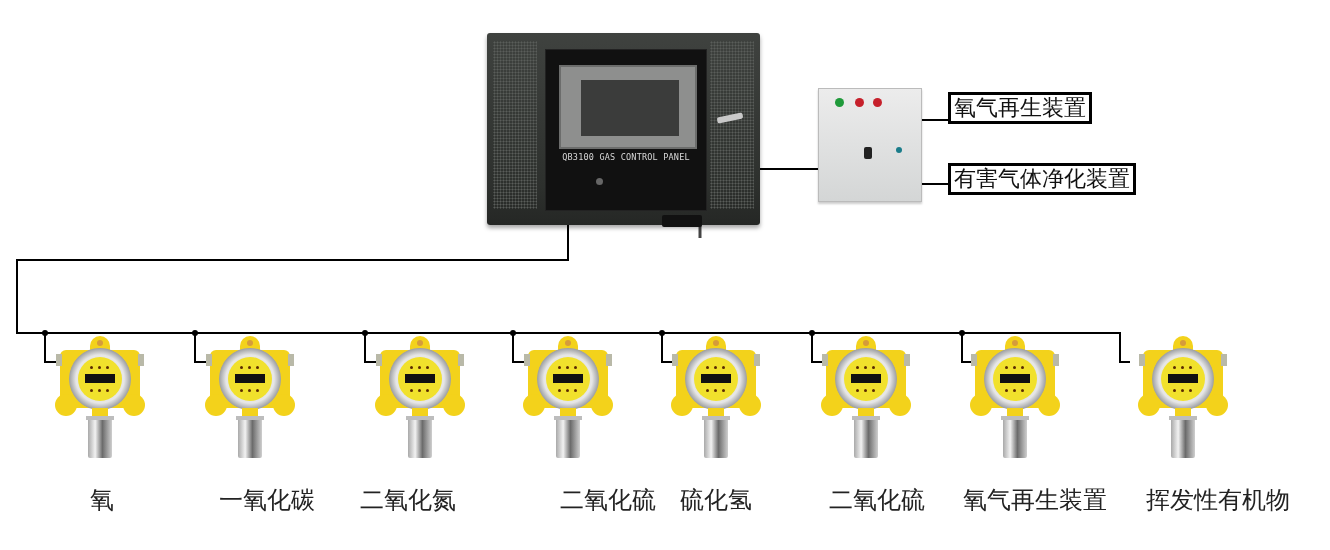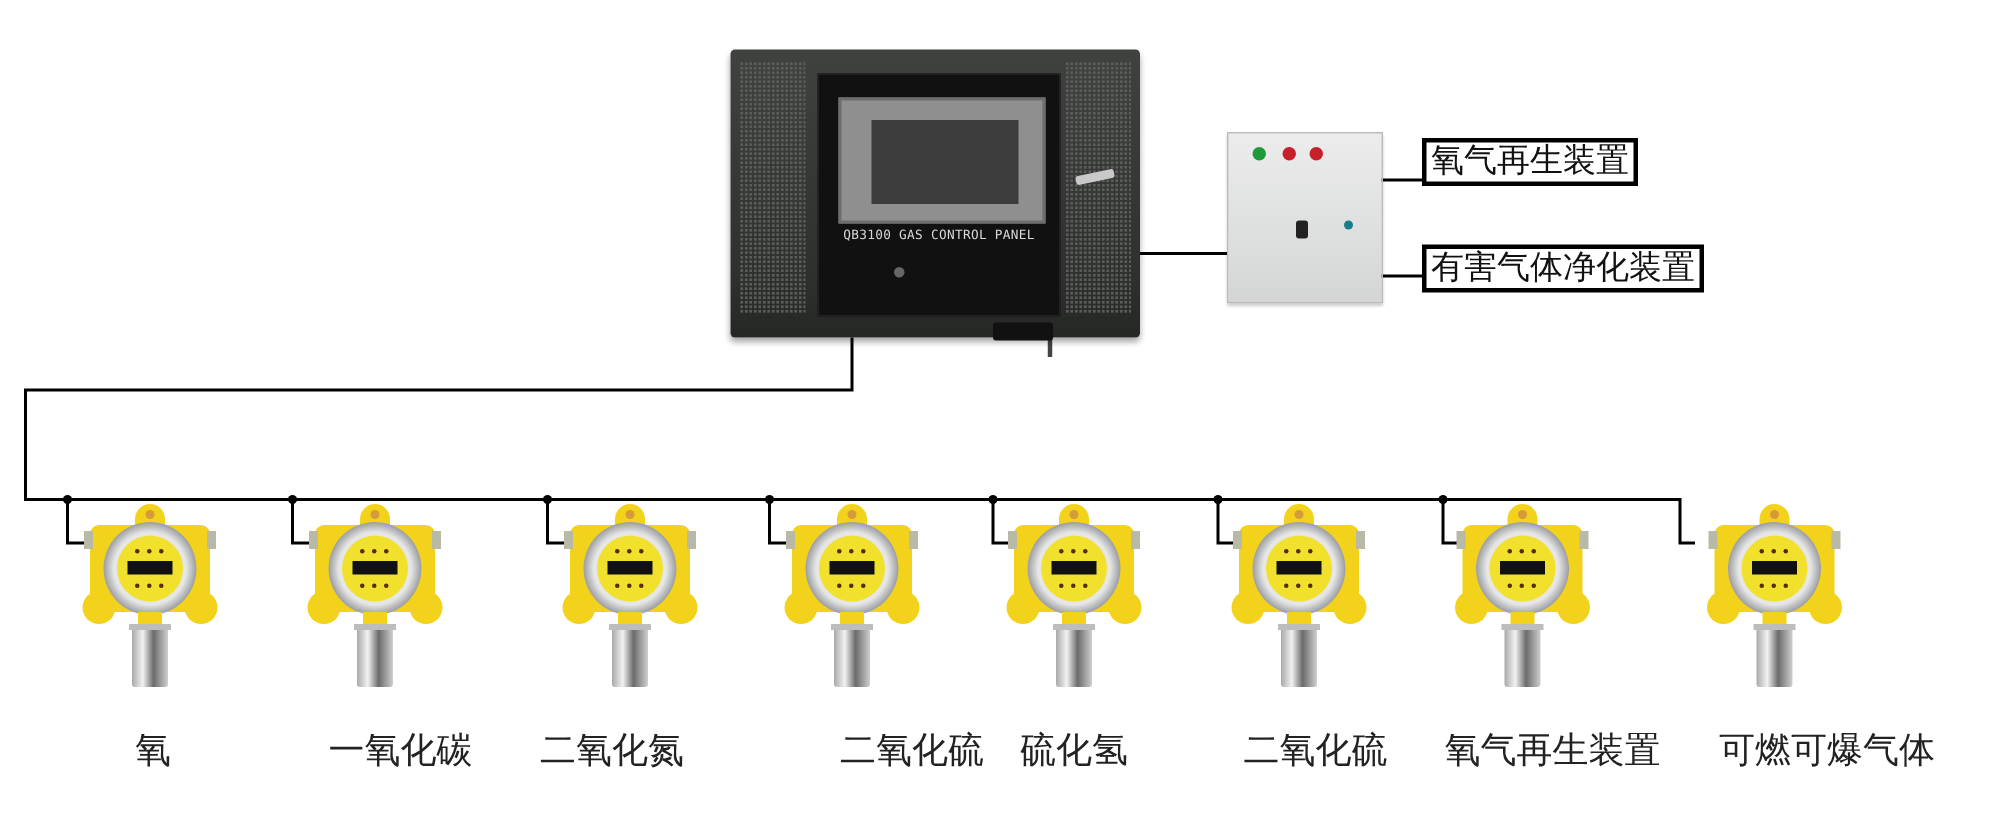--- a/index.html
+++ b/index.html
@@ -266,13 +266,13 @@
     <div class="cap"></div>
 </div>
 
 <div class="gas-label" style="left:102px">氧</div>
 <div class="gas-label" style="left:267px">一氧化碳</div>
 <div class="gas-label" style="left:408px">二氧化氮</div>
 <div class="gas-label" style="left:608px">二氧化硫</div>
 <div class="gas-label" style="left:716px">硫化氢</div>
 <div class="gas-label" style="left:877px">二氧化硫</div>
 <div class="gas-label" style="left:1035px">氧气再生装置</div>
-<div class="gas-label" style="left:1218px">可燃可爆气体</div>
+<div class="gas-label" style="left:1218px">挥发性有机物</div>
 
 </body></html>

